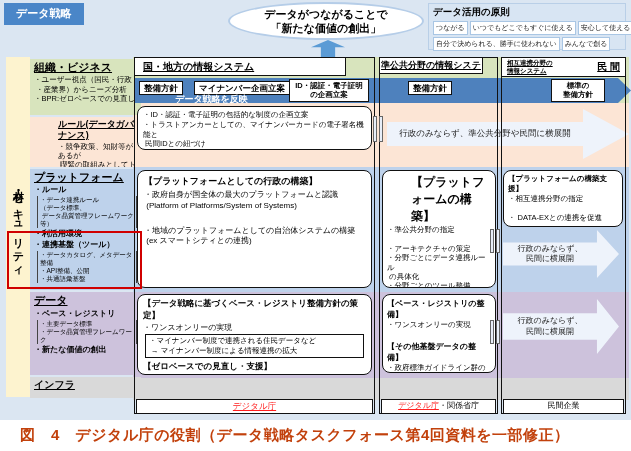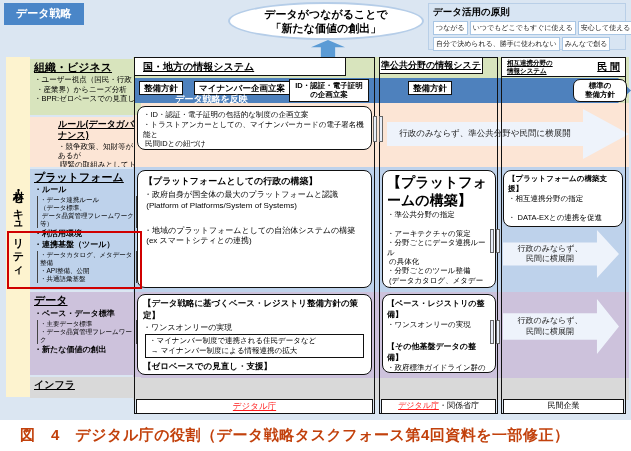--- a/index.html
+++ b/index.html
@@ -104,21 +104,21 @@
     <div class="side-sub">・連携基盤（ツール）</div>
     <div class="brk">・データカタログ、メタデータ整備
 ・API整備、公開
 ・共通語彙基盤</div>
   </div>
 
   <div class="abs red-box" style="left:7px;top:231px;width:135px;height:58px;"></div>
 
   <div class="abs side-sec" style="top:292px;height:83px;background:#cdc2dc;">
     <div class="side-title" style="margin-bottom:2px;">データ</div>
-    <div class="side-sub">・ベース・データ標準</div>
+    <div class="side-sub">・ベース・レジストリ</div>
     <div class="brk">・主要データ標準
 ・データ品質管理フレームワーク</div>
     <div class="side-sub">・新たな価値の創出</div>
   </div>
 
   <div class="abs side-sec" style="top:377px;height:21px;background:#d9d9d9;">
     <div class="side-title" style="font-size:10px;">インフラ</div>
   </div>
 
   <div class="abs frame" style="left:134px;top:57px;width:241px;height:357px;"></div>
@@ -137,21 +137,21 @@
     <span style="margin-left:auto;font-size:10px;text-decoration:underline;">民 間</span>
   </div>
 
   <div class="abs band-arrow" style="left:134px;top:78px;width:497px;height:25px;"></div>
   <div class="abs band-box" style="left:139px;top:81px;">整備方針</div>
   <div class="abs band-box" style="left:194px;top:81px;">マイナンバー企画立案</div>
   <div class="abs band-box" style="left:289px;top:79px;width:80px;height:23px;font-size:7.5px;padding:1px 2px;">ID・認証・電子証明
 の企画立案</div>
   <div class="abs band-caption" style="left:139px;top:93px;width:145px;">データ戦略を反映</div>
   <div class="abs band-box" style="left:408px;top:81px;">整備方針</div>
-  <div class="abs band-box" style="left:573px;top:79px;width:54px;height:23px;font-size:7.5px;padding:1px 2px;border-radius:7px;">標準の
+  <div class="abs band-box" style="left:551px;top:79px;width:54px;height:23px;font-size:7.5px;padding:1px 2px;">標準の
 整備方針</div>
 
   <div class="abs round-box" style="left:137px;top:106px;width:235px;height:44px;padding:3px 5px;">
     <div class="box-body" style="font-size:7.5px;line-height:1.3;">・ID・認証・電子証明の包括的な制度の企画立案
 ・トラストアンカーとしての、マイナンバーカードの電子署名機能と
  民間IDとの紐づけ</div>
   </div>
   <div class="abs stripe" style="left:373px;top:116px;height:26px;"></div>
   <div class="abs stripe" style="left:379px;top:116px;height:26px;"></div>
   <div class="abs rarrow" style="left:387px;top:109px;width:242px;height:50px;">
@@ -159,21 +159,21 @@
   </div>
 
   <div class="abs round-box" style="left:137px;top:170px;width:235px;height:118px;padding:4px 6px;">
     <div class="box-title" style="font-size:9px;">【プラットフォームとしての行政の構築】</div>
     <div class="box-body" style="font-size:8px;line-height:1.35;margin-top:2px;">・政府自身が国全体の最大のプラットフォームと認識
  (Platform of Platforms/System of Systems)</div>
     <div class="box-body" style="font-size:8px;line-height:1.35;margin-top:14px;">・地域のプラットフォームとしての自治体システムの構築
  (ex スマートシティとの連携)</div>
   </div>
   <div class="abs round-box" style="left:382px;top:170px;width:114px;height:118px;padding:3px 4px;">
-    <div class="box-title" style="font-size:14px;">【プラットフォームの構築】</div>
+    <div class="box-title" style="font-size:12px;margin-left:24px;">【プラットフォームの構築】</div>
     <div class="box-body" style="font-size:7.5px;line-height:1.25;">・準公共分野の指定
 
 ・アーキテクチャの策定
 ・分野ごとにデータ連携ルール
  の具体化
 ・分野ごとのツール整備
  (データカタログ、メタデータ、
   APIの整備等)
 
 ・DATA-EXとの連携</div>

